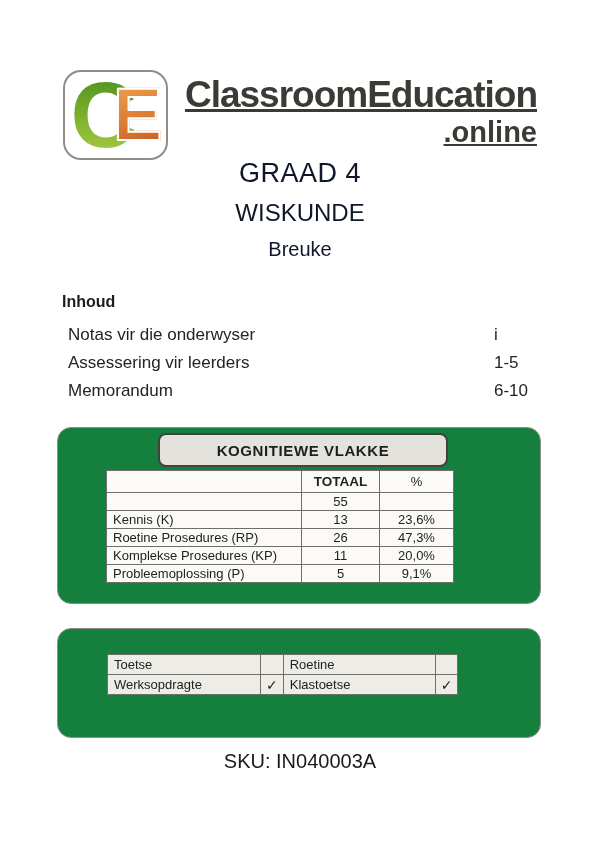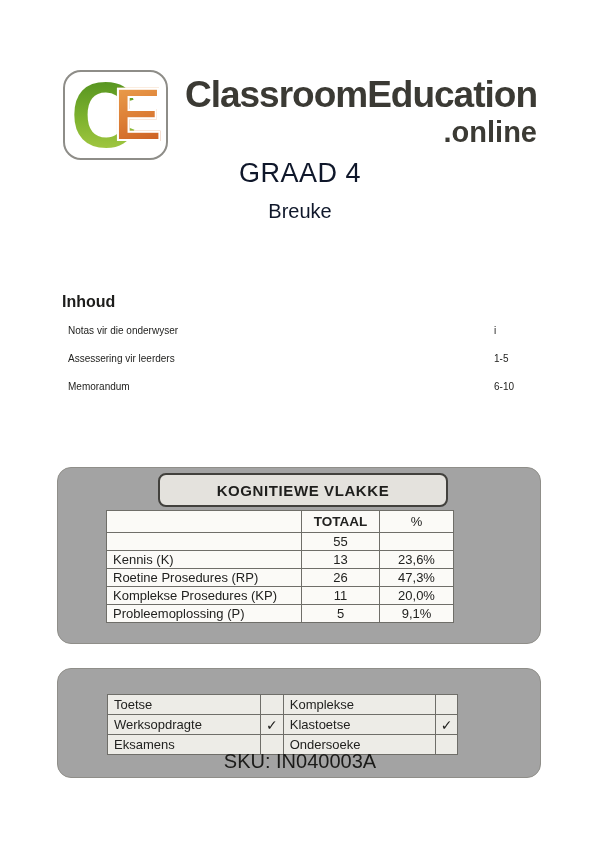--- a/index.html
+++ b/index.html
@@ -25,40 +25,40 @@
   .logo-c {
     font-size:92px;
     background-image:linear-gradient(180deg,#4f8f1e 5%, #7fb32e 55%, #a8cb45 95%);
     z-index:1;
   }
   .logo-e {
     font-size:74px; margin-left:-24px; margin-top:0px;
     background-image:linear-gradient(160deg,#eca24f 5%, #dd7f36 50%, #c95a20 95%);
     -webkit-text-stroke:2px #ffffff; z-index:2;
   }
-  .brand-text { margin-left:auto; text-align:right; padding-top:4px; color:#3b3a34; }
+  .brand-text { margin-left:auto; text-align:right; padding-top:4px; color:#3b3a34;text-decoration:underline; }
   .brand-name { font-size:37px; font-weight:700; letter-spacing:-1px; line-height:42px; white-space:nowrap; }
   .brand-tld  { font-size:29px; font-weight:600; line-height:30px; margin-top:1px; }
 
   
   .title-block { position:absolute; top:158px; left:0; right:0; text-align:center; color:#0f172a; }
   .title-grade   { font-size:27px; letter-spacing:0.5px; }
   .title-subject { font-size:24px; margin-top:10px; }
   .title-topic   { font-size:20px; margin-top:11px; }
 
   
   .contents { position:absolute; top:293px; left:62px; right:62px; }
   .contents-heading { font-size:16px; font-weight:600; color:#1d1d1b; margin-bottom:14px; }
-  .toc-item { position:relative; font-size:10px; padding-left:6px; height:28px; color:#232321; }
+  .toc-item { position:relative; font-size:17px; padding-left:6px; height:28px; color:#232321; }
   .toc-pages { position:absolute; left:432px; top:0; }
 
   
   .box {
     position:absolute; left:57px; width:484px;
-    background:#a3a3a3; border:1.5px solid #8f8e89; border-radius:14px;margin-top:40px;
+    background:#15803d; border:1.5px solid #8f8e89; border-radius:14px;
   }
   .box1 { top:427px; height:177px; }
   .box2 { top:628px; height:110px; }
 
   .bubble {
     position:absolute; top:5px; left:100px; width:290px; height:34px;
     background:#e4e2dd; border:2px solid #42413d; border-radius:8px;
     display:flex; align-items:center; justify-content:center;
     font-size:15px; font-weight:600; letter-spacing:0.6px; color:#1e1e1c;
   }
@@ -96,20 +96,21 @@
       <span class="logo-e">E</span>
     </div>
     <div class="brand-text">
       <div class="brand-name">ClassroomEducation</div>
       <div class="brand-tld">.online</div>
     </div>
   </header>
 
   <section class="title-block">
     <div class="title-grade">GRAAD 4</div>
+    <div class="title-subject">WISKUNDE</div>
     <div class="title-topic">Breuke</div>
   </section>
 
   <section class="contents">
     <div class="contents-heading">Inhoud</div>
     <div class="toc-item">
       <span>Notas vir die onderwyser</span>
       <span class="toc-pages">i</span>
     </div>
     <div class="toc-item">
@@ -159,34 +160,28 @@
     </tbody>
       </table>
   </section>
 
   <section class="box box2">
     <table class="assess-table">
       <tbody>
           <tr>
         <td class="a-label">Toetse</td>
         <td class="a-chk"></td>
-        <td class="a-label a-label2">Komplekse</td>
+        <td class="a-label a-label2">Roetine</td>
         <td class="a-chk a-chk2"></td>
       </tr>
       <tr>
         <td class="a-label">Werksopdragte</td>
         <td class="a-chk">✓</td>
         <td class="a-label a-label2">Klastoetse</td>
         <td class="a-chk a-chk2">✓</td>
-      </tr>
-      <tr>
-        <td class="a-label">Eksamens</td>
-        <td class="a-chk"></td>
-        <td class="a-label a-label2">Ondersoeke</td>
-        <td class="a-chk a-chk2"></td>
       </tr>
     </tbody>
       </table>
   </section>
 
   <div class="sku">SKU: IN040003A</div>
 
 </div>
 
 </body></html>

